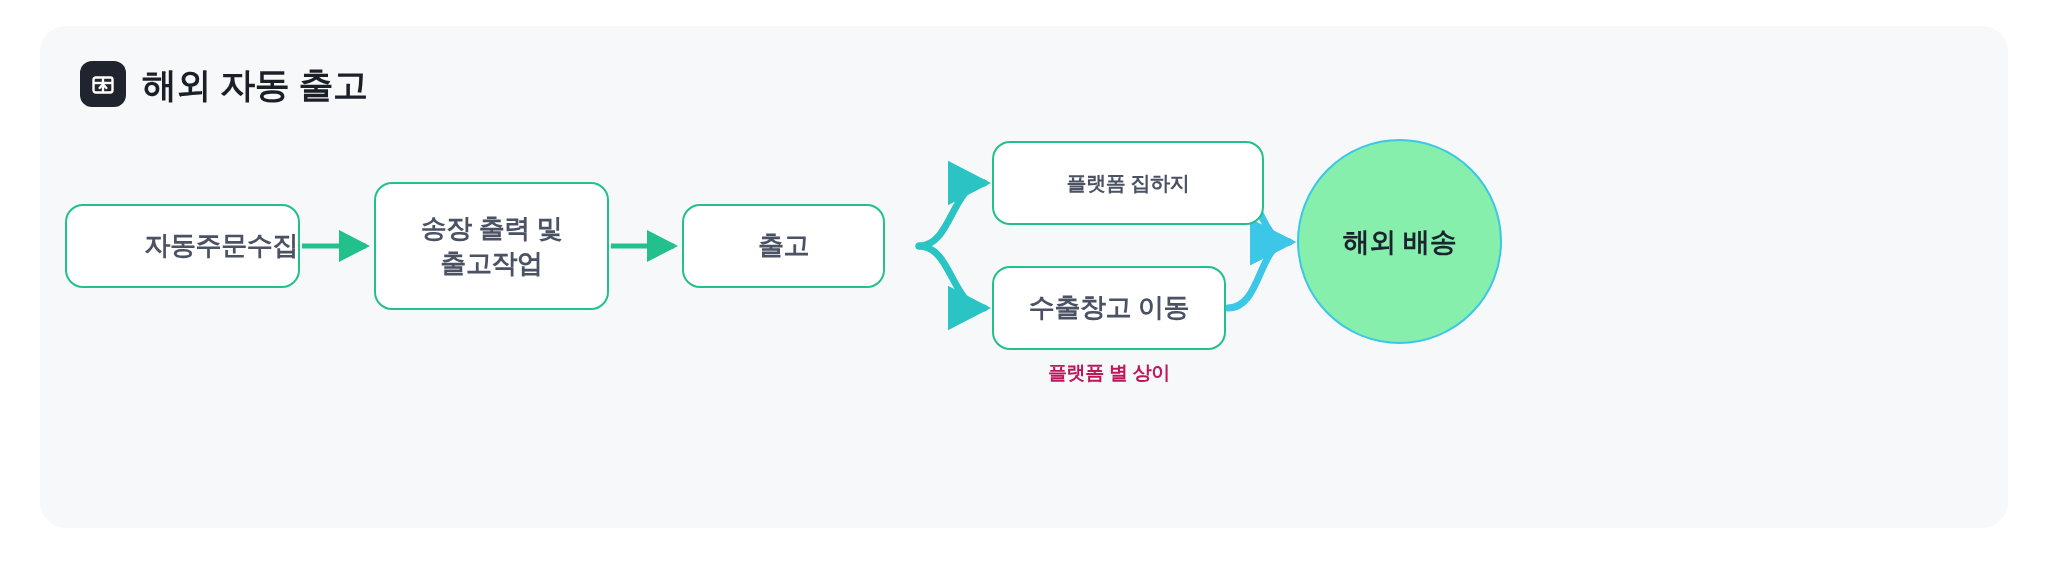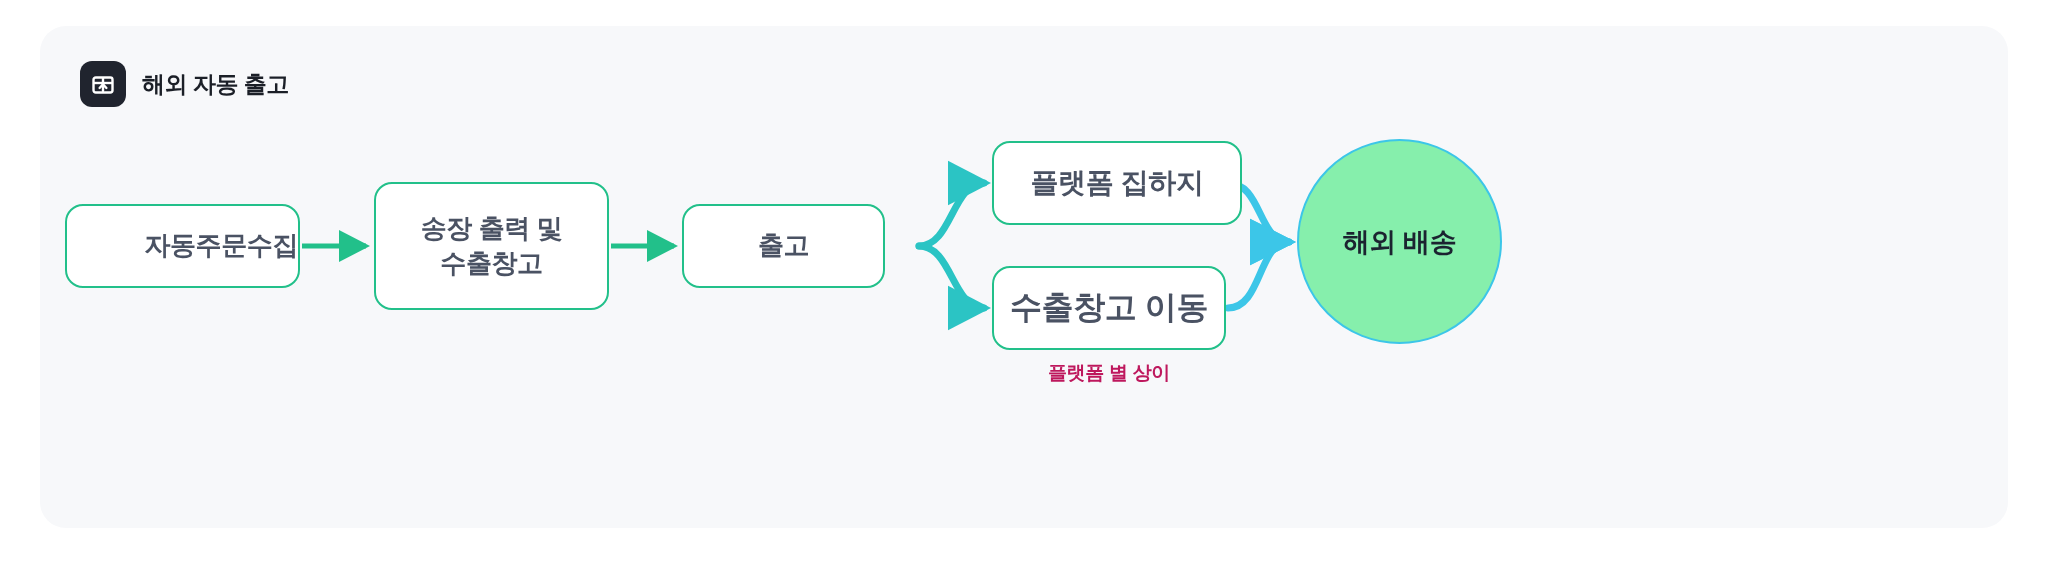--- a/index.html
+++ b/index.html
@@ -30,21 +30,21 @@
   }
   .app-icon{
     width:46px;height:46px;
     background:#20242e;
     border-radius:12px;
     display:flex;align-items:center;justify-content:center;
     flex:0 0 auto;
   }
   .app-icon svg{display:block;}
   .header-title{
-    font-size:23px;
+    font-size:35px;
     font-weight:700;
     color:#1b1f27;
     letter-spacing:-0.5px;
     line-height:1;
     white-space:nowrap;
   }
 
   
   .flow{
     position:absolute;
@@ -65,22 +65,22 @@
     color:#4a5263;
     font-weight:700;
     letter-spacing:-0.4px;
     line-height:1.35;
   }
   .node span{display:block;}
 
   .node-collect{ left:25px;  top:178px; width:235px;height:84px;  font-size:26px;justify-content:flex-end; }
   .node-invoice{ left:334px; top:156px; width:235px;height:128px; font-size:26px; }
   .node-release{ left:642px; top:178px; width:203px;height:84px;  font-size:26px; }
-  .node-hub{     left:952px; top:115px; width:250px;height:84px;  font-size:28px; }
-  .node-export{  left:952px; top:240px; width:234px;height:84px;  font-size:32px; }
+  .node-hub{     left:952px; top:115px; width:272px;height:84px;  font-size:20px; }
+  .node-export{  left:952px; top:240px; width:234px;height:84px;  font-size:26px; }
 
   .circle{
     position:absolute;
     left:1257px;top:113px;
     width:205px;height:205px;
     box-sizing:border-box;
     background:#86efac;
     border:2px solid #3cc6e8;
     border-radius:50%;
     display:flex;align-items:center;justify-content:center;
@@ -147,21 +147,21 @@
       <path d="M1188,282 C1222,282 1218,216 1249,216" fill="none" stroke="#3cc6e8" stroke-width="7" stroke-linecap="round" marker-end="url(#arw-cyan)"></path>
     </svg>
 
     <div class="node node-collect">
       <span>자동주문수집</span>
     </div>
 
     <div class="node node-invoice">
       <div>
         <span>송장 출력 및</span>
-        <span>수출창고</span>
+        <span>출고작업</span>
       </div>
     </div>
 
     <div class="node node-release">
       <span>출고</span>
     </div>
 
     <div class="node node-hub">
       <span>플랫폼 집하지</span>
     </div>

